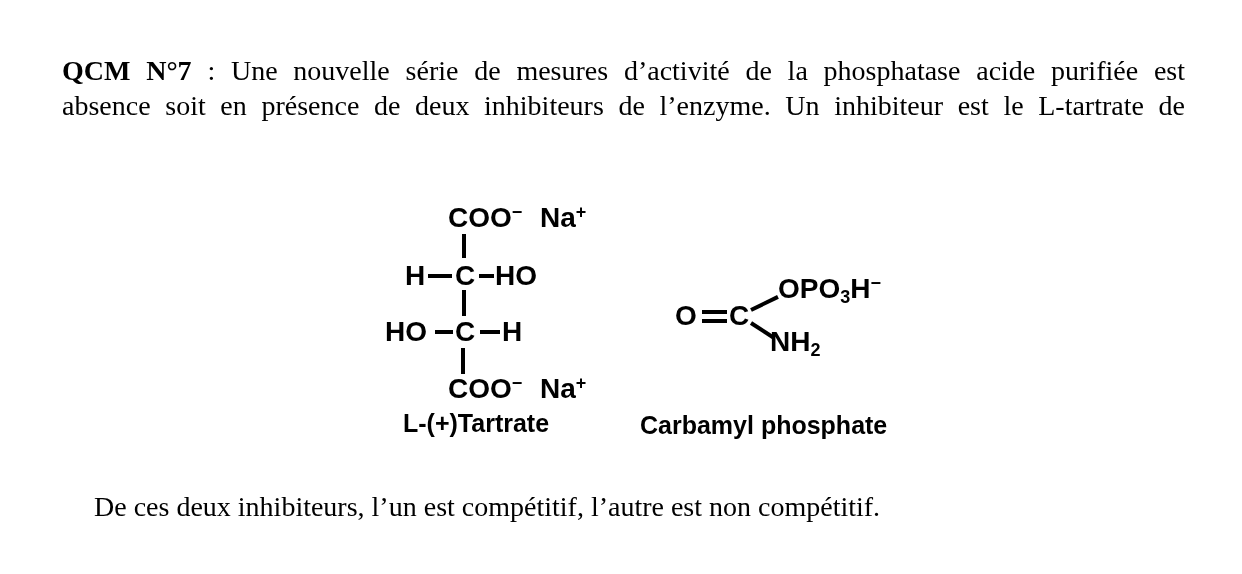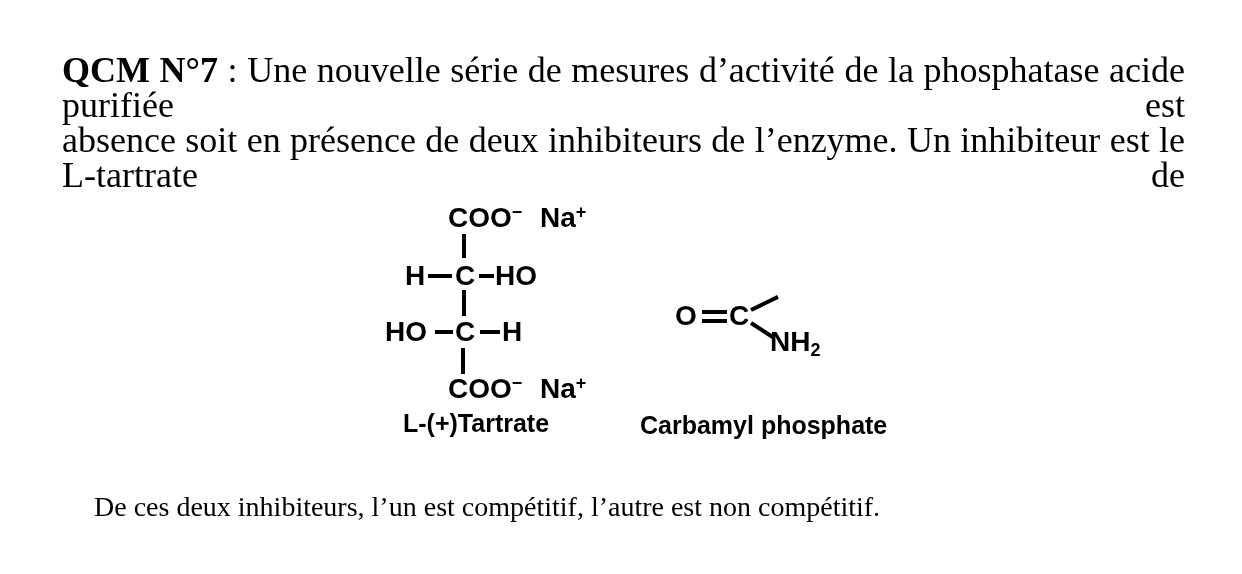--- a/index.html
+++ b/index.html
@@ -9,21 +9,21 @@
     position: relative;
     overflow: hidden;
     color: #000000;
     font-family: "Liberation Serif", serif;
   }
   
   .para {
     position: absolute;
     left: 62px; top: 53px;
     width: 1123px;
-    font-size: 36px;
+    font-size: 28px;
     line-height: 35px;
   }
   .pline { width: 100%; }
   .jl {
     text-align: justify;
     text-align-last: justify;
     -moz-text-align-last: justify;
   }
   .b  { font-weight: bold; }
   .it { font-style: italic; }
@@ -94,20 +94,21 @@
 
   <div class="vb" style="left:76px; top:148px; height:26px;"></div>
 
   <span class="atom" style="left:63px; top:174px;"><span>COO</span><span class="sp">−</span></span>
   <span class="atom" style="left:155px; top:174px;"><span>Na</span><span class="sp">+</span></span>
 
   <span class="slabel" style="left:18px; top:211px;">L-(+)Tartrate</span>
 </div>
 
 <div class="struct struct-carbamyl">
+  <span class="atom" style="left:103px; top:2px;"><span>OPO</span><span class="sb">3</span><span>H</span><span class="sp">−</span></span>
 
   <span class="atom" style="left:0px; top:30px;">O</span>
   <div class="hb" style="left:27px; top:38px; width:25px;"></div>
   <div class="hb" style="left:27px; top:47px; width:25px;"></div>
   <span class="atom" style="left:54px; top:30px;">C</span>
 
   <div class="db" style="left:76px; top:36px; width:30px; transform:rotate(-26deg);"></div>
   <div class="db" style="left:76px; top:49px; width:28px; transform:rotate(33deg);"></div>
 
   <span class="atom" style="left:95px; top:56px;"><span>NH</span><span class="sb">2</span></span>

